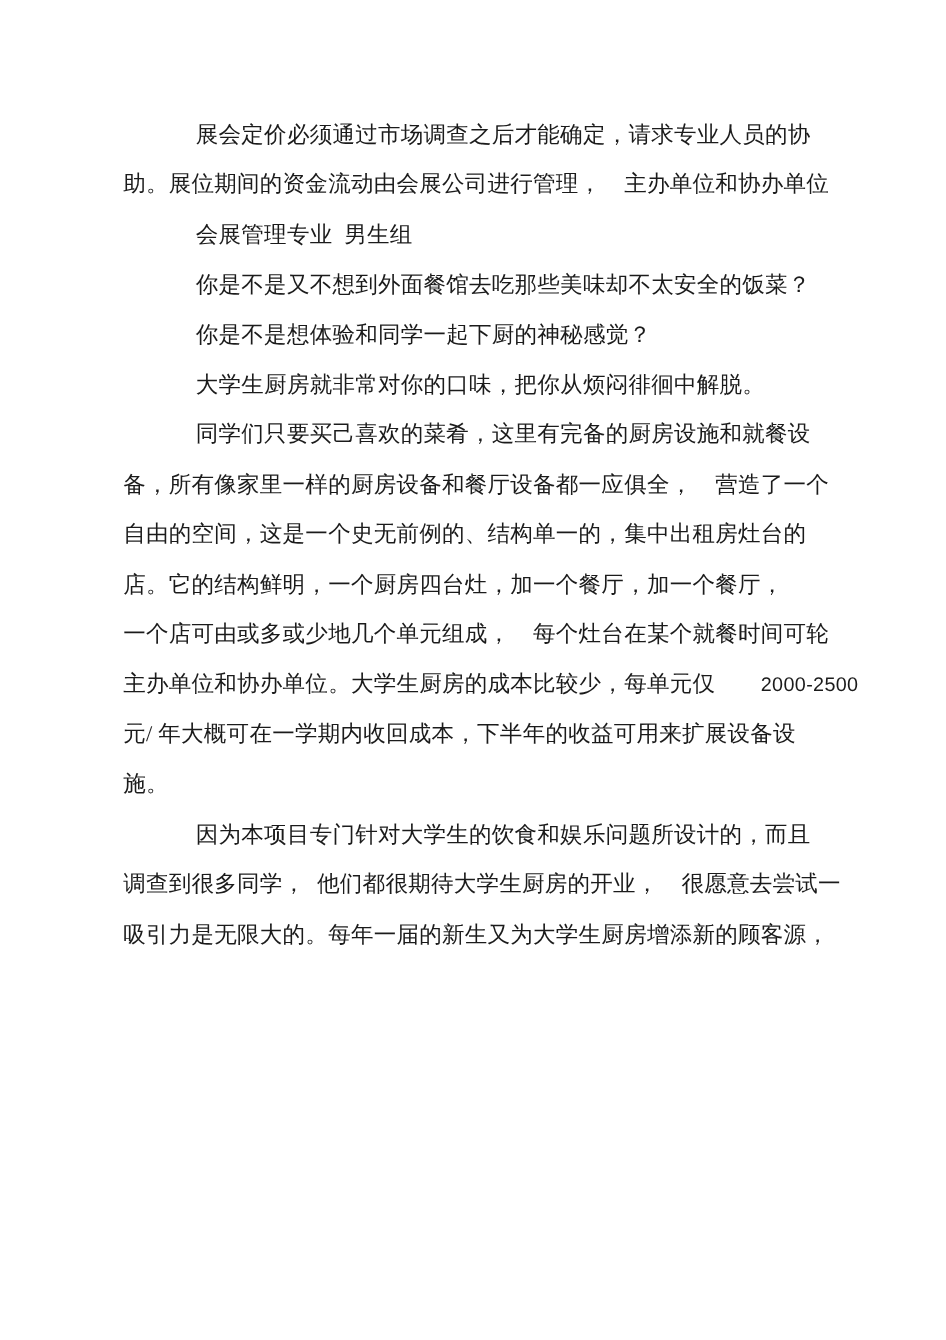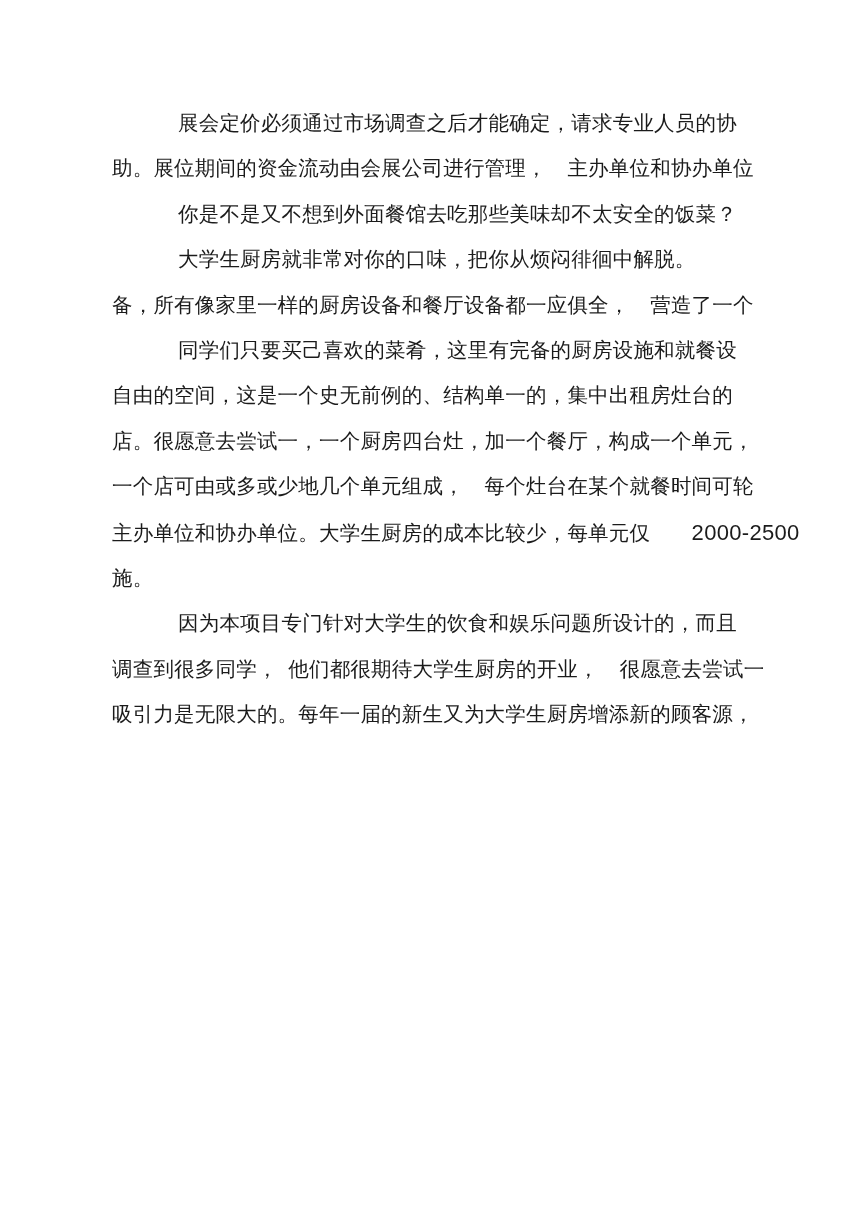--- a/index.html
+++ b/index.html
@@ -26,37 +26,40 @@
   }
   .line {
     white-space: pre;
     letter-spacing: 0.2px;
   }
   .line.indent {
     padding-left: 66px;
   }
   .run-latin {
     font-family: "Liberation Sans", "DejaVu Sans", sans-serif;
-    font-size: 22px;
+    font-size: 18px;
     letter-spacing: 0.3px;
   }
 </style>
 </head>
 <body>
 
 <div class="page">
   <div class="doc">
       <div class="line indent">展会定价必须通过市场调查之后才能确定，请求专业人员的协</div>
       <div class="line">助。展位期间的资金流动由会展公司进行管理，　主办单位和协办单位</div>
+      <div class="line indent">会展管理专业  男生组</div>
       <div class="line indent">你是不是又不想到外面餐馆去吃那些美味却不太安全的饭菜？</div>
+      <div class="line indent">你是不是想体验和同学一起下厨的神秘感觉？</div>
       <div class="line indent">大学生厨房就非常对你的口味，把你从烦闷徘徊中解脱。</div>
+      <div class="line indent">同学们只要买己喜欢的菜肴，这里有完备的厨房设施和就餐设</div>
       <div class="line">备，所有像家里一样的厨房设备和餐厅设备都一应俱全，　营造了一个</div>
-      <div class="line indent">同学们只要买己喜欢的菜肴，这里有完备的厨房设施和就餐设</div>
       <div class="line">自由的空间，这是一个史无前例的、结构单一的，集中出租房灶台的</div>
-      <div class="line">店。很愿意去尝试一，一个厨房四台灶，加一个餐厅，构成一个单元，</div>
+      <div class="line">店。它的结构鲜明，一个厨房四台灶，加一个餐厅，加一个餐厅，</div>
       <div class="line">一个店可由或多或少地几个单元组成，　每个灶台在某个就餐时间可轮</div>
       <div class="line"><span>主办单位和协办单位。大学生厨房的成本比较少，每单元仅　　</span><span class="run-latin">2000-2500</span></div>
+      <div class="line">元/ 年大概可在一学期内收回成本，下半年的收益可用来扩展设备设</div>
       <div class="line">施。</div>
       <div class="line indent">因为本项目专门针对大学生的饮食和娱乐问题所设计的，而且</div>
       <div class="line">调查到很多同学，  他们都很期待大学生厨房的开业，　很愿意去尝试一</div>
       <div class="line">吸引力是无限大的。每年一届的新生又为大学生厨房增添新的顾客源，</div>
     </div>
 </div>
 
 </body></html>

